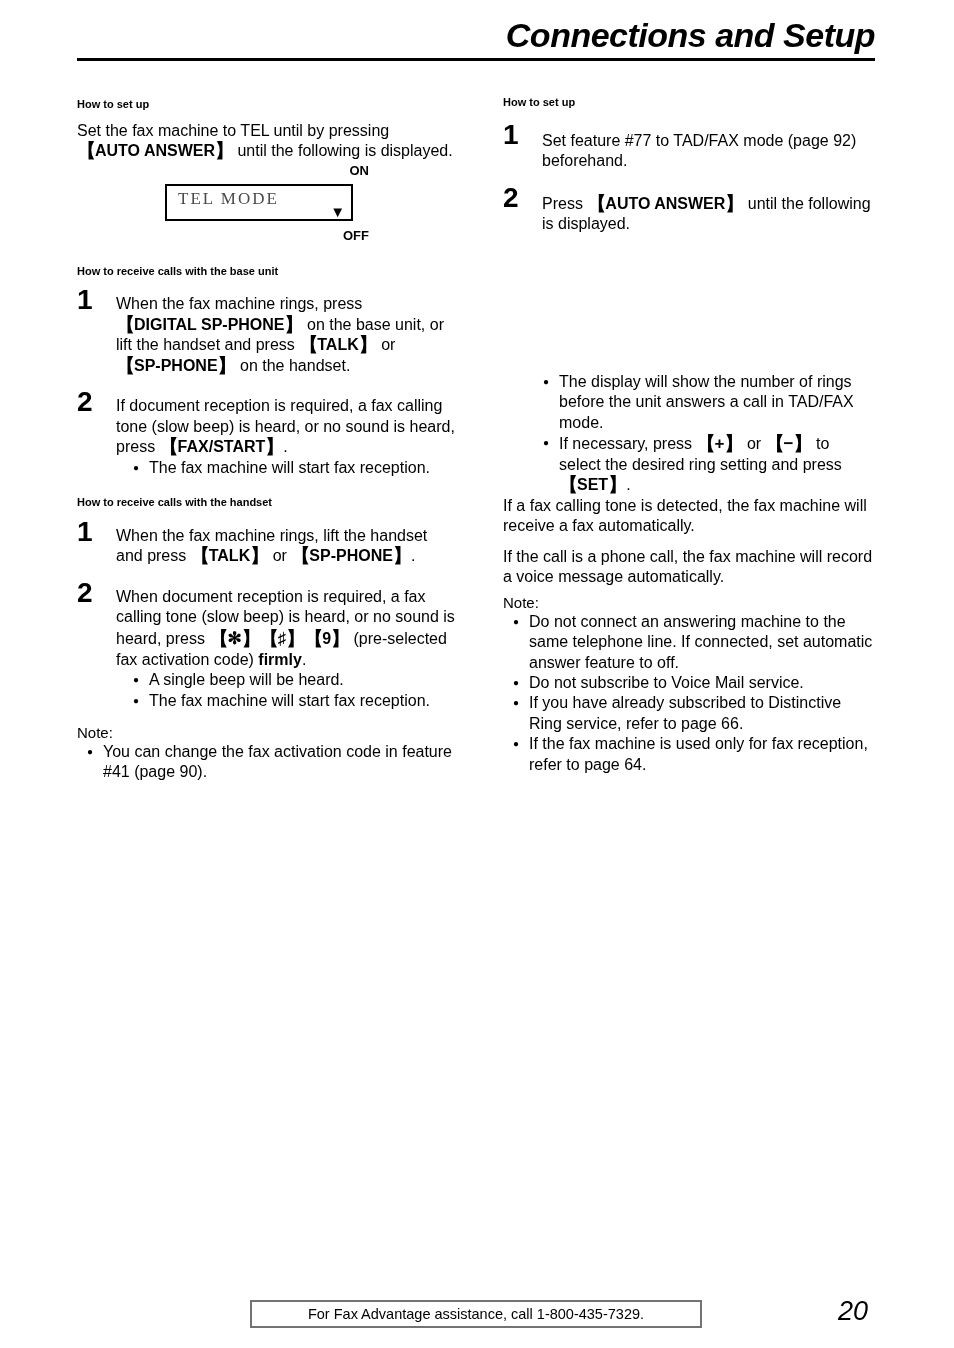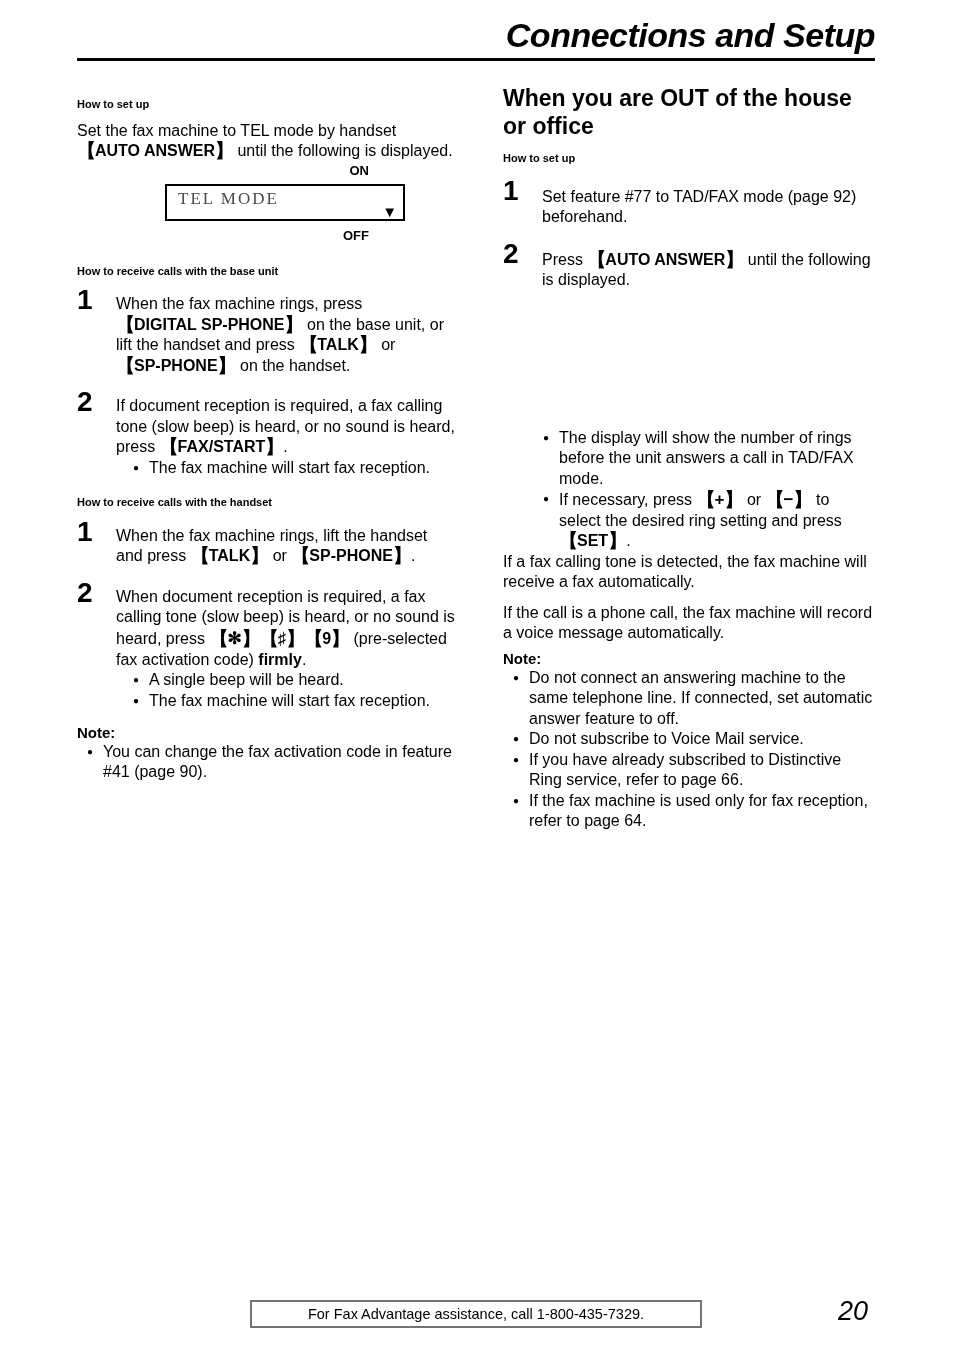--- a/index.html
+++ b/index.html
@@ -65,21 +65,21 @@
     margin: 0 0 7px 0;
   }
   .para {
     font-size: 16px;
     line-height: 1.28;
     margin: 0 0 10px 0;
   }
   .para.tight { margin-bottom: 0; }
   .note-label {
     font-size: 15px;
-    font-weight: bold;
+    font-weight: normal;
     margin: 6px 0 1px 0;
   }
   b, .b { font-weight: bold; }
 
   
   .step {
     display: flex;
     align-items: flex-start;
     margin: 0 0 13px 0;
   }
@@ -156,21 +156,21 @@
   }
   #lcd-off-label {
     position: absolute;
     right: -0px;
     bottom: -22px;
     font-size: 13px;
     font-weight: bold;
   }
   #lcd-box {
     border: 2px solid #000;
-    width: 240px;
+    width: 188px;
     height: 37px;
     box-sizing: border-box;
     position: relative;
     background: #fff;
   }
   #lcd-text {
     font-family: "Liberation Serif", serif;
     font-size: 17px;
     color: #4a4a4a;
     position: absolute;
@@ -221,21 +221,21 @@
 
 <div id="page-header">
   <div id="page-title">Connections and Setup</div>
   <div id="header-rule"></div>
 </div>
 
 <div id="col-left">
 
   <div class="sec-title">How to set up</div>
 
-  <p class="para"><span>Set the fax machine to TEL mode by handset </span><span class="key"><span class="brk">【</span><span>AUTO ANSWER</span><span class="brk">】</span></span><span> until the following is displayed.</span></p>
+  <p class="para"><span>Set the fax machine to TEL until by pressing </span><span class="key"><span class="brk">【</span><span>AUTO ANSWER</span><span class="brk">】</span></span><span> until the following is displayed.</span></p>
 
   <div id="lcd-figure">
     <div id="lcd-on-label">ON</div>
     <div id="lcd-box">
       <div id="lcd-text">TEL MODE</div>
       <div id="lcd-arrow">▼</div>
     </div>
     <div id="lcd-off-label">OFF</div>
   </div>
 
@@ -276,21 +276,20 @@
 
   <div class="note-label">Note:</div>
   <ul class="bullets note-list">
     <li>You can change the fax activation code in feature #41 (page 90).</li>
   </ul>
 
 </div>
 
 <div id="col-right">
 
-  <div class="big-head">When you are OUT of the house or office</div>
 
   <div class="sec-title" style="margin-bottom:12px;">How to set up</div>
 
   <div class="step">
     <div class="step-num">1</div>
     <div class="step-body rc">Set feature #77 to TAD/FAX mode (page 92) beforehand.</div>
   </div>
 
   <div class="step">
     <div class="step-num">2</div>

